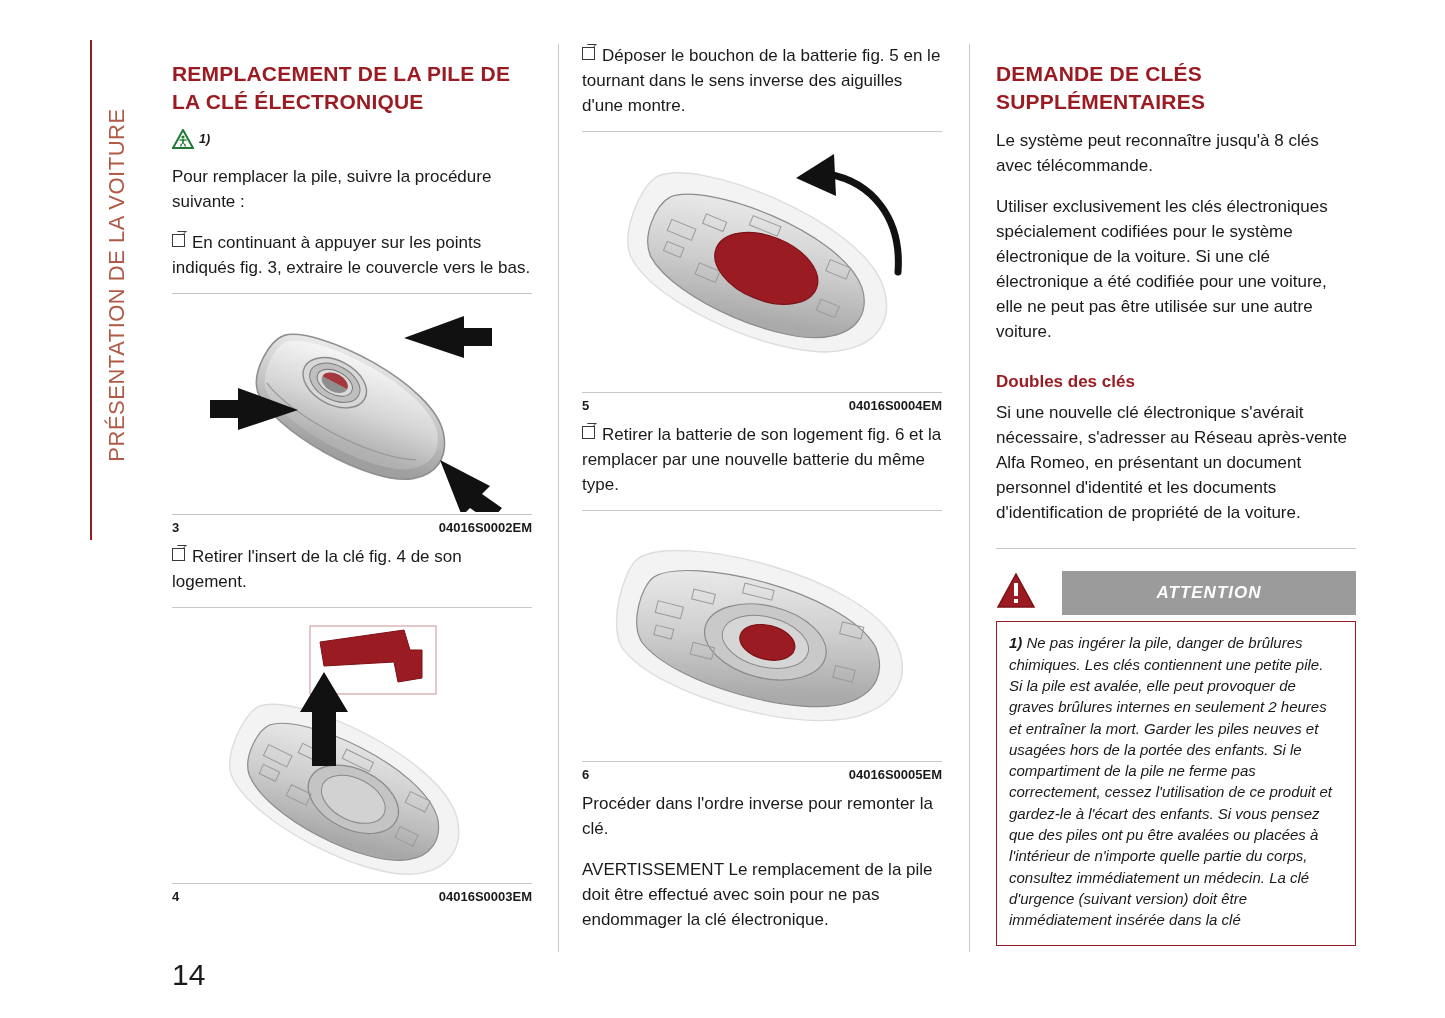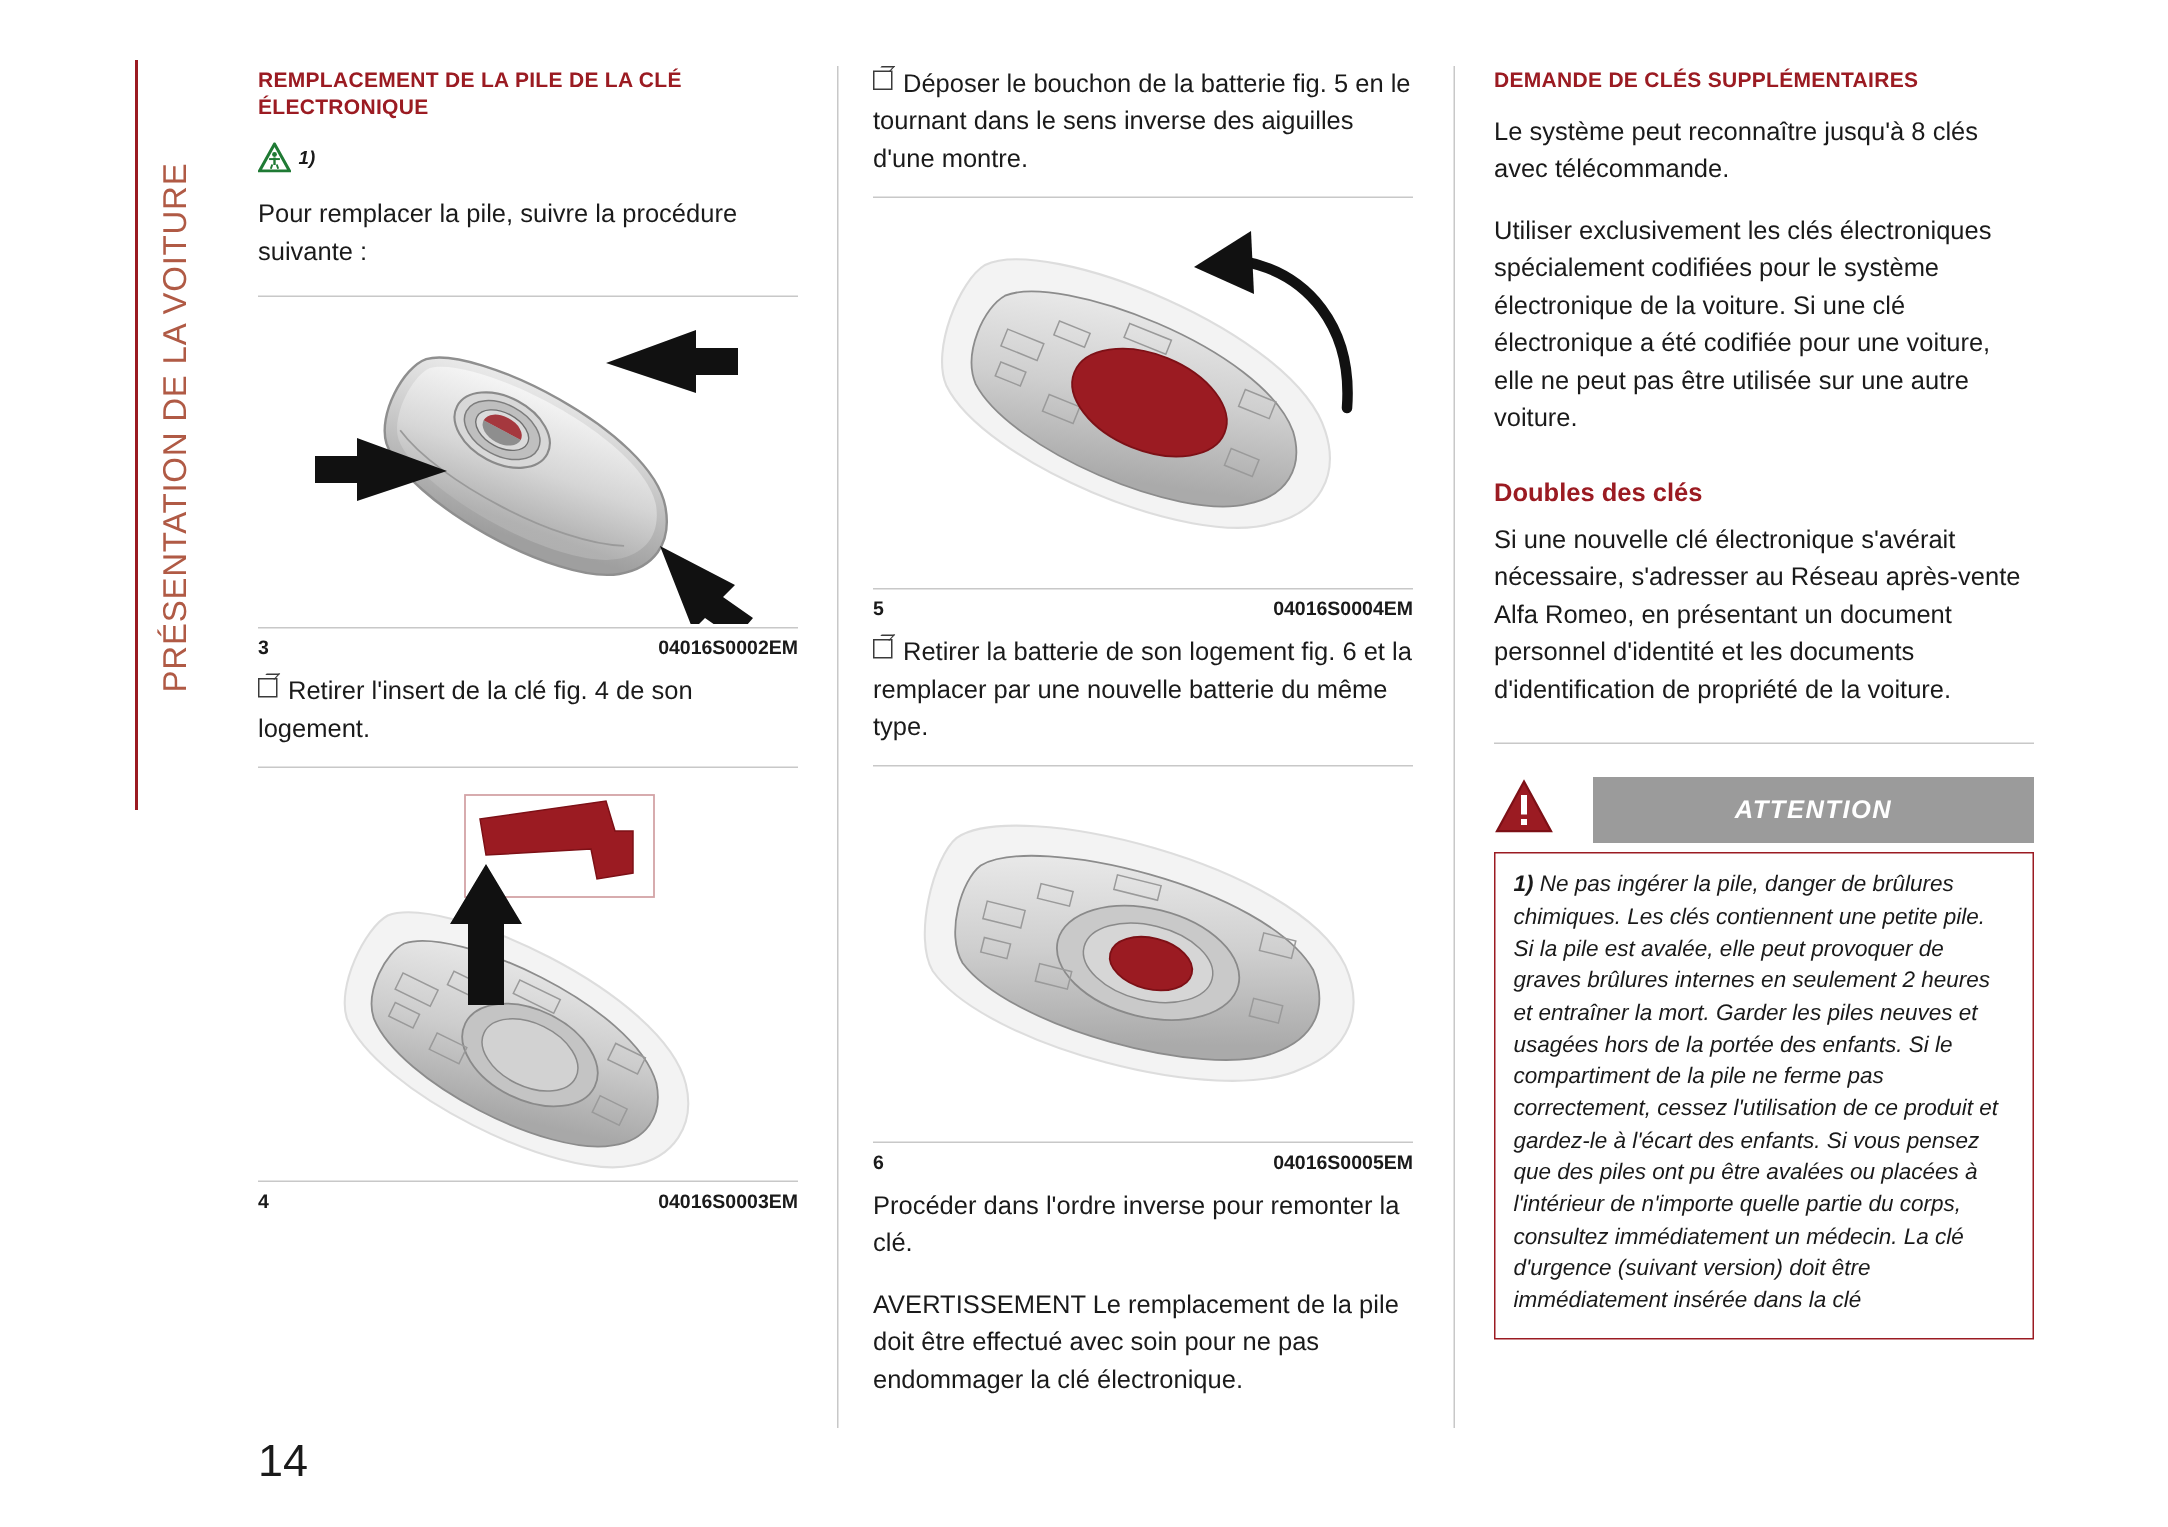--- a/index.html
+++ b/index.html
@@ -67,24 +67,24 @@
     position: absolute;
     top: 44px;
     width: 0;
     height: 908px;
     border-left: 1px solid #c8c8c8;
   }
   .div-1 { left: 558px; }
   .div-2 { left: 969px; }
 
   h1.section-title {
-    font-size: 14px;
+    font-size: 21px;
     font-weight: bold;
     color: #9b1b22;
-    margin: 0 0 14px 0;
+    margin: 16px 0 14px 0;
     line-height: 1.32;
     text-transform: uppercase;
     letter-spacing: 0.2px;
   }
   h2.sub-title {
     font-size: 17px;
     font-weight: bold;
     color: #9b1b22;
     margin: 26px 0 8px 0;
     line-height: 1.3;
@@ -233,20 +233,23 @@
             <rect x="8.4" y="14.6" width="1.3" height="3" transform="rotate(18 9 16)"></rect>
             <rect x="12.3" y="14.6" width="1.3" height="3" transform="rotate(-18 13 16)"></rect>
           </g>
         </svg>
       </span>
       <span class="note-ref">1)</span>
     </div>
 
     <p class="body">Pour remplacer la pile, suivre la procédure suivante :</p>
 
+    <p class="body tight">
+      <span class="bullet-sq"></span><span>En continuant à appuyer sur les points indiqués fig. 3, extraire le couvercle vers le bas.</span>
+    </p>
 
     <div class="figure">
       <svg class="fig-img" viewBox="0 0 360 210">
         <defs>
           <linearGradient id="keyBody" x1="0" y1="0" x2="0.4" y2="1">
             <stop offset="0%" stop-color="#f2f2f2"></stop>
             <stop offset="45%" stop-color="#cfcfcf"></stop>
             <stop offset="100%" stop-color="#9f9f9f"></stop>
           </linearGradient>
           <linearGradient id="keyTop" x1="0" y1="0" x2="0.3" y2="1">

